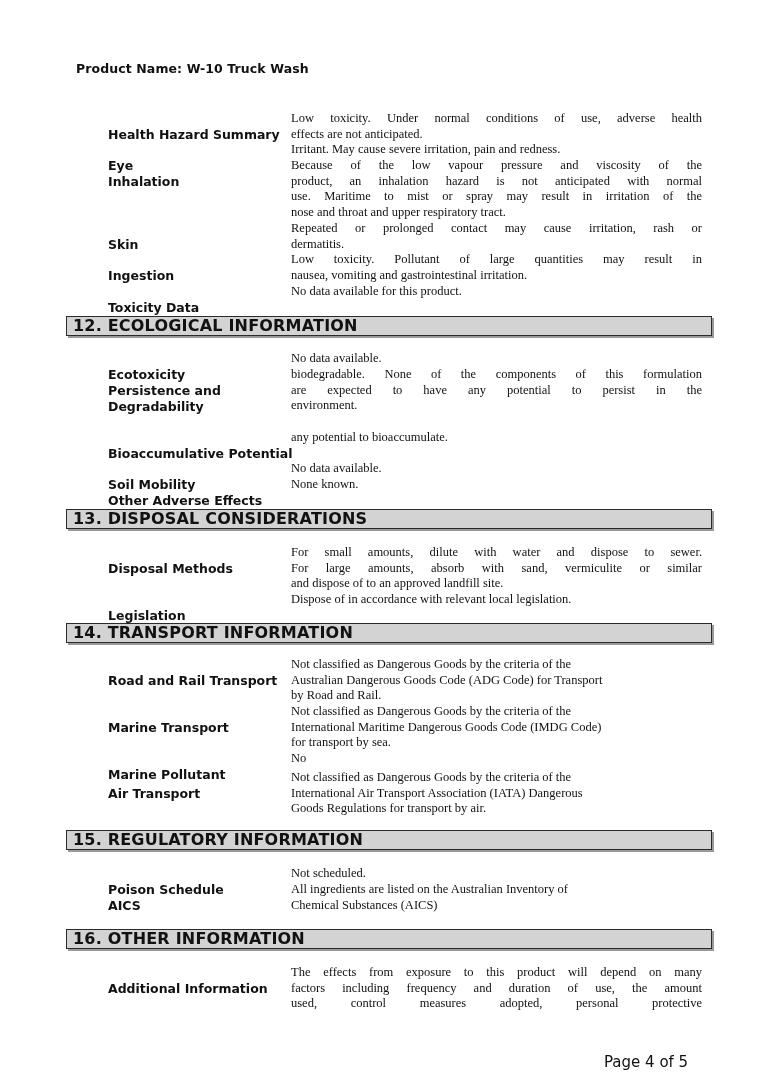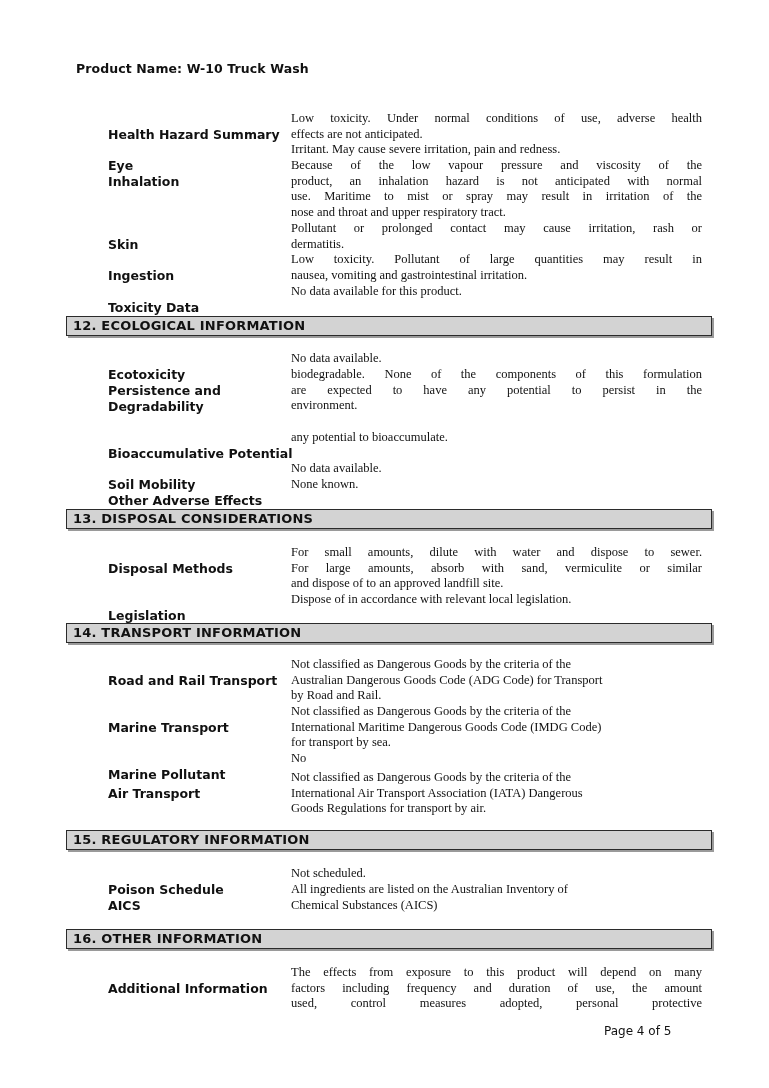--- a/index.html
+++ b/index.html
@@ -16,24 +16,24 @@
   .row .lbl { position: absolute; left: 0; top: 16px; width: 210px; font-weight: bold; white-space: nowrap; margin-left: 32px; }
   .row .val { position: absolute; left: 215px; top: 0; width: 411px; }
   .val.j { text-align: justify; }
   .val .ln { display: block; white-space: nowrap; font-family: Liberation Serif, serif; }
   .val.j .ln { text-align: justify; text-align-last: justify; white-space: normal; }
   .val.j .ln.last { text-align-last: left; }
   .hdr {
     position: absolute; left: 66px; width: 638px; height: 18px;
     background: #d3d3d3; border: 1.5px solid #2b2b2b;
     box-shadow: 2px 2px 0 #9a9a9a;
-    font-weight: bold; font-size: 13px; line-height: 18px;
+    font-weight: bold; font-size: 16px; line-height: 18px;
     padding-left: 6px; box-sizing: content-box; letter-spacing: 0.2px;
   }
-  .footer { position: absolute; left: 604px; top: 1024px; font-size: 12px; }
+  .footer { position: absolute; left: 604px; top: 1053px; font-size: 15px; }
 </style>
 </head>
 <body>
 
 <div class="page">
   <div class="product">Product Name:  W-10 Truck Wash</div>
 
   <div class="row" style="top:111px">
     <div class="lbl">Health Hazard Summary</div>
     <div class="val j">
@@ -52,21 +52,21 @@
     <div class="val j">
       <span class="ln">Because of the low vapour pressure and viscosity of the</span>
       <span class="ln">product, an inhalation hazard is not anticipated with normal</span>
       <span class="ln">use.  Maritime to mist or spray may result in irritation of the</span>
       <span class="ln last">nose and throat and upper respiratory tract.</span>
     </div>
   </div>
   <div class="row" style="top:221px">
     <div class="lbl">Skin</div>
     <div class="val j">
-      <span class="ln">Pollutant or prolonged contact may cause irritation, rash or</span>
+      <span class="ln">Repeated or prolonged contact may cause irritation, rash or</span>
       <span class="ln last">dermatitis.</span>
     </div>
   </div>
   <div class="row" style="top:252px">
     <div class="lbl">Ingestion</div>
     <div class="val j">
       <span class="ln">Low toxicity. Pollutant of large quantities may result in</span>
       <span class="ln last">nausea, vomiting and gastrointestinal irritation.</span>
     </div>
   </div>

